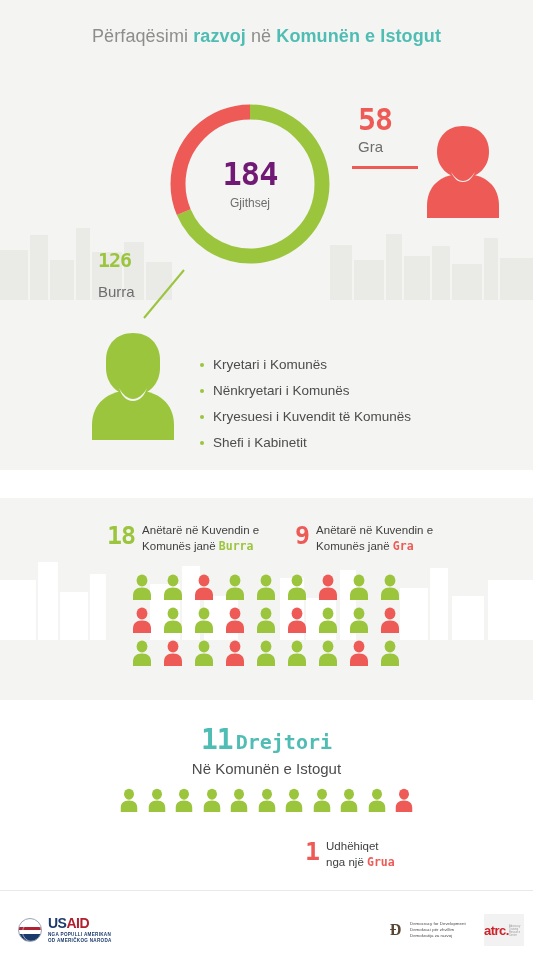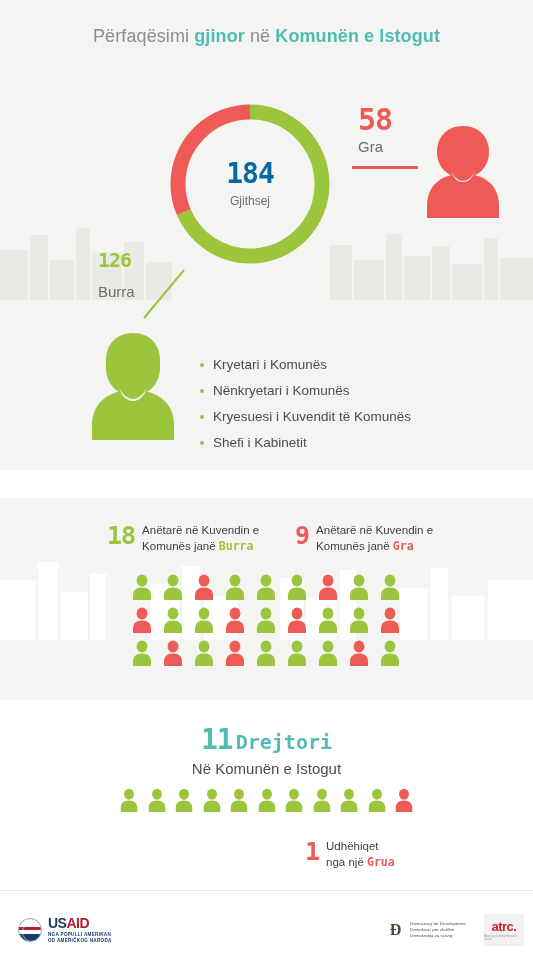--- a/index.html
+++ b/index.html
@@ -61,21 +61,21 @@
   
   .donut-wrap {
     position: absolute; left: 164px; top: 98px; width: 172px; height: 172px;
   }
   .donut-wrap svg { display: block; }
   .donut-center {
     position: absolute; left: 0; top: 0; width: 172px; height: 172px;
     display: flex; flex-direction: column; align-items: center; justify-content: center;
   }
   .donut-total {
-    font-size: 28px; font-weight: 700; color: #0369a1;
+    font-size: 32px; font-weight: 700; color: #701a75;
     letter-spacing: -1px; line-height: 1;
     font-family: "DejaVu Sans Mono", monospace;
   }
   .donut-total-label {
     font-size: 12px; color: #6d6d6d; margin-top: 6px; font-weight: 400;
   }
 
   
   .women-num {
     position: absolute; left: 358px; top: 105px;
@@ -227,21 +227,21 @@
     display: flex; align-items: center; justify-content: center;
     font-size: 16px; font-weight: 700; color: #5a4634;
     font-family: "Liberation Serif", serif;
   }
   .d4d-lines { font-size: 4.4px; color: #4c4c4c; line-height: 6px; }
 
   .logo-atrc {
     position: absolute; left: 484px; top: 914px;
     width: 40px; height: 32px;
     background: #f2f2f2;
-    display: flex; flex-direction: column;
+    display: flex; 
     align-items: center; justify-content: center;
   }
   .atrc-word {
     font-size: 13px; font-weight: 700; color: #cc2229;
     letter-spacing: -0.5px; line-height: 1;
   }
   .atrc-word .dot { color: #cc2229; }
   .atrc-sub { font-size: 2.6px; color: #9a9a9a; margin-top: 2px; }
 </style>
 </head>
@@ -292,21 +292,21 @@
         <rect x="340" y="30" width="16" height="70"></rect>
         <rect x="400" y="48" width="28" height="52"></rect>
         <rect x="430" y="28" width="18" height="72"></rect>
         <rect x="452" y="56" width="32" height="44"></rect>
         <rect x="488" y="40" width="45" height="60"></rect>
       </g>
     </svg>
   </div>
 
   <div class="title">
-    <span>Përfaqësimi </span><span class="accent">gjinor</span><span> në </span><span class="accent">Komunën e Istogut</span>
+    <span>Përfaqësimi </span><span class="accent">razvoj</span><span> në </span><span class="accent">Komunën e Istogut</span>
   </div>
 
   <div class="donut-wrap">
     <svg width="172" height="172" viewBox="0 0 172 172" aria-hidden="true">
 
       <g transform="rotate(-90 86 86)">
         <circle cx="86" cy="86" r="72" fill="none" stroke="#9BC53D" stroke-width="15" stroke-dasharray="309.8 142.6" stroke-dashoffset="0"></circle>
         <circle cx="86" cy="86" r="72" fill="none" stroke="#EE5A55" stroke-width="15" stroke-dasharray="142.6 309.8" stroke-dashoffset="-309.8"></circle>
       </g>
     </svg>

